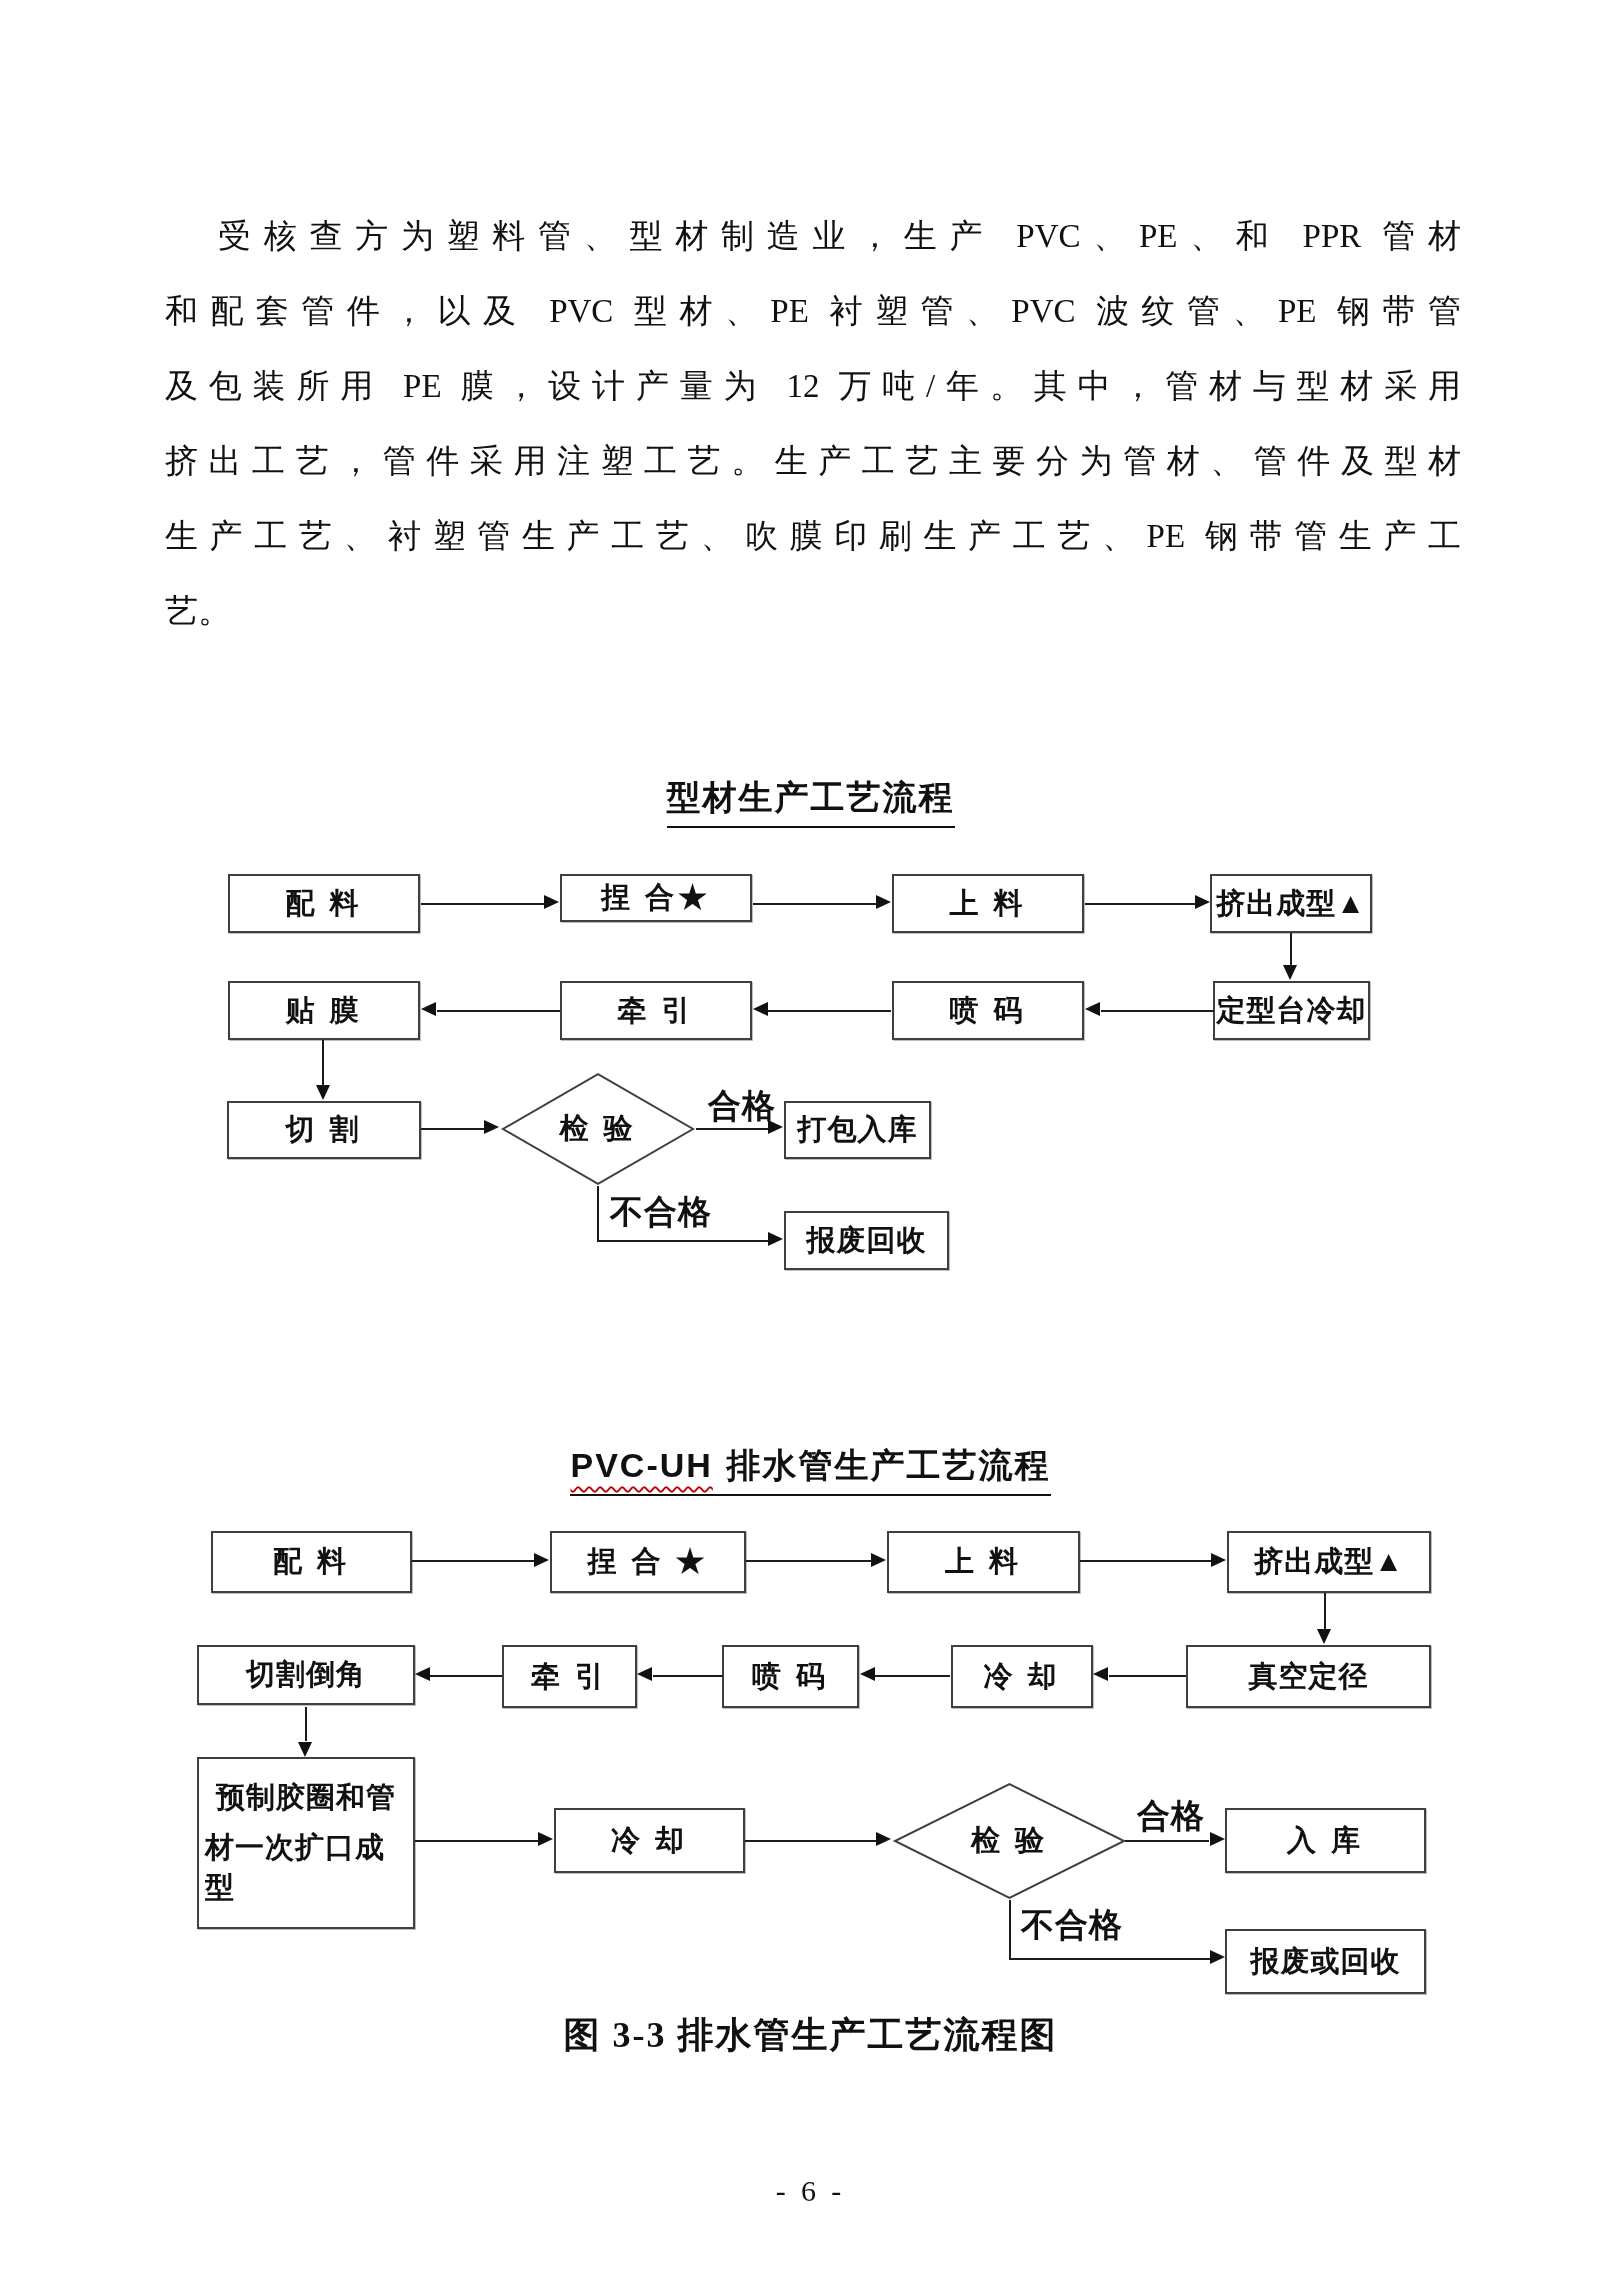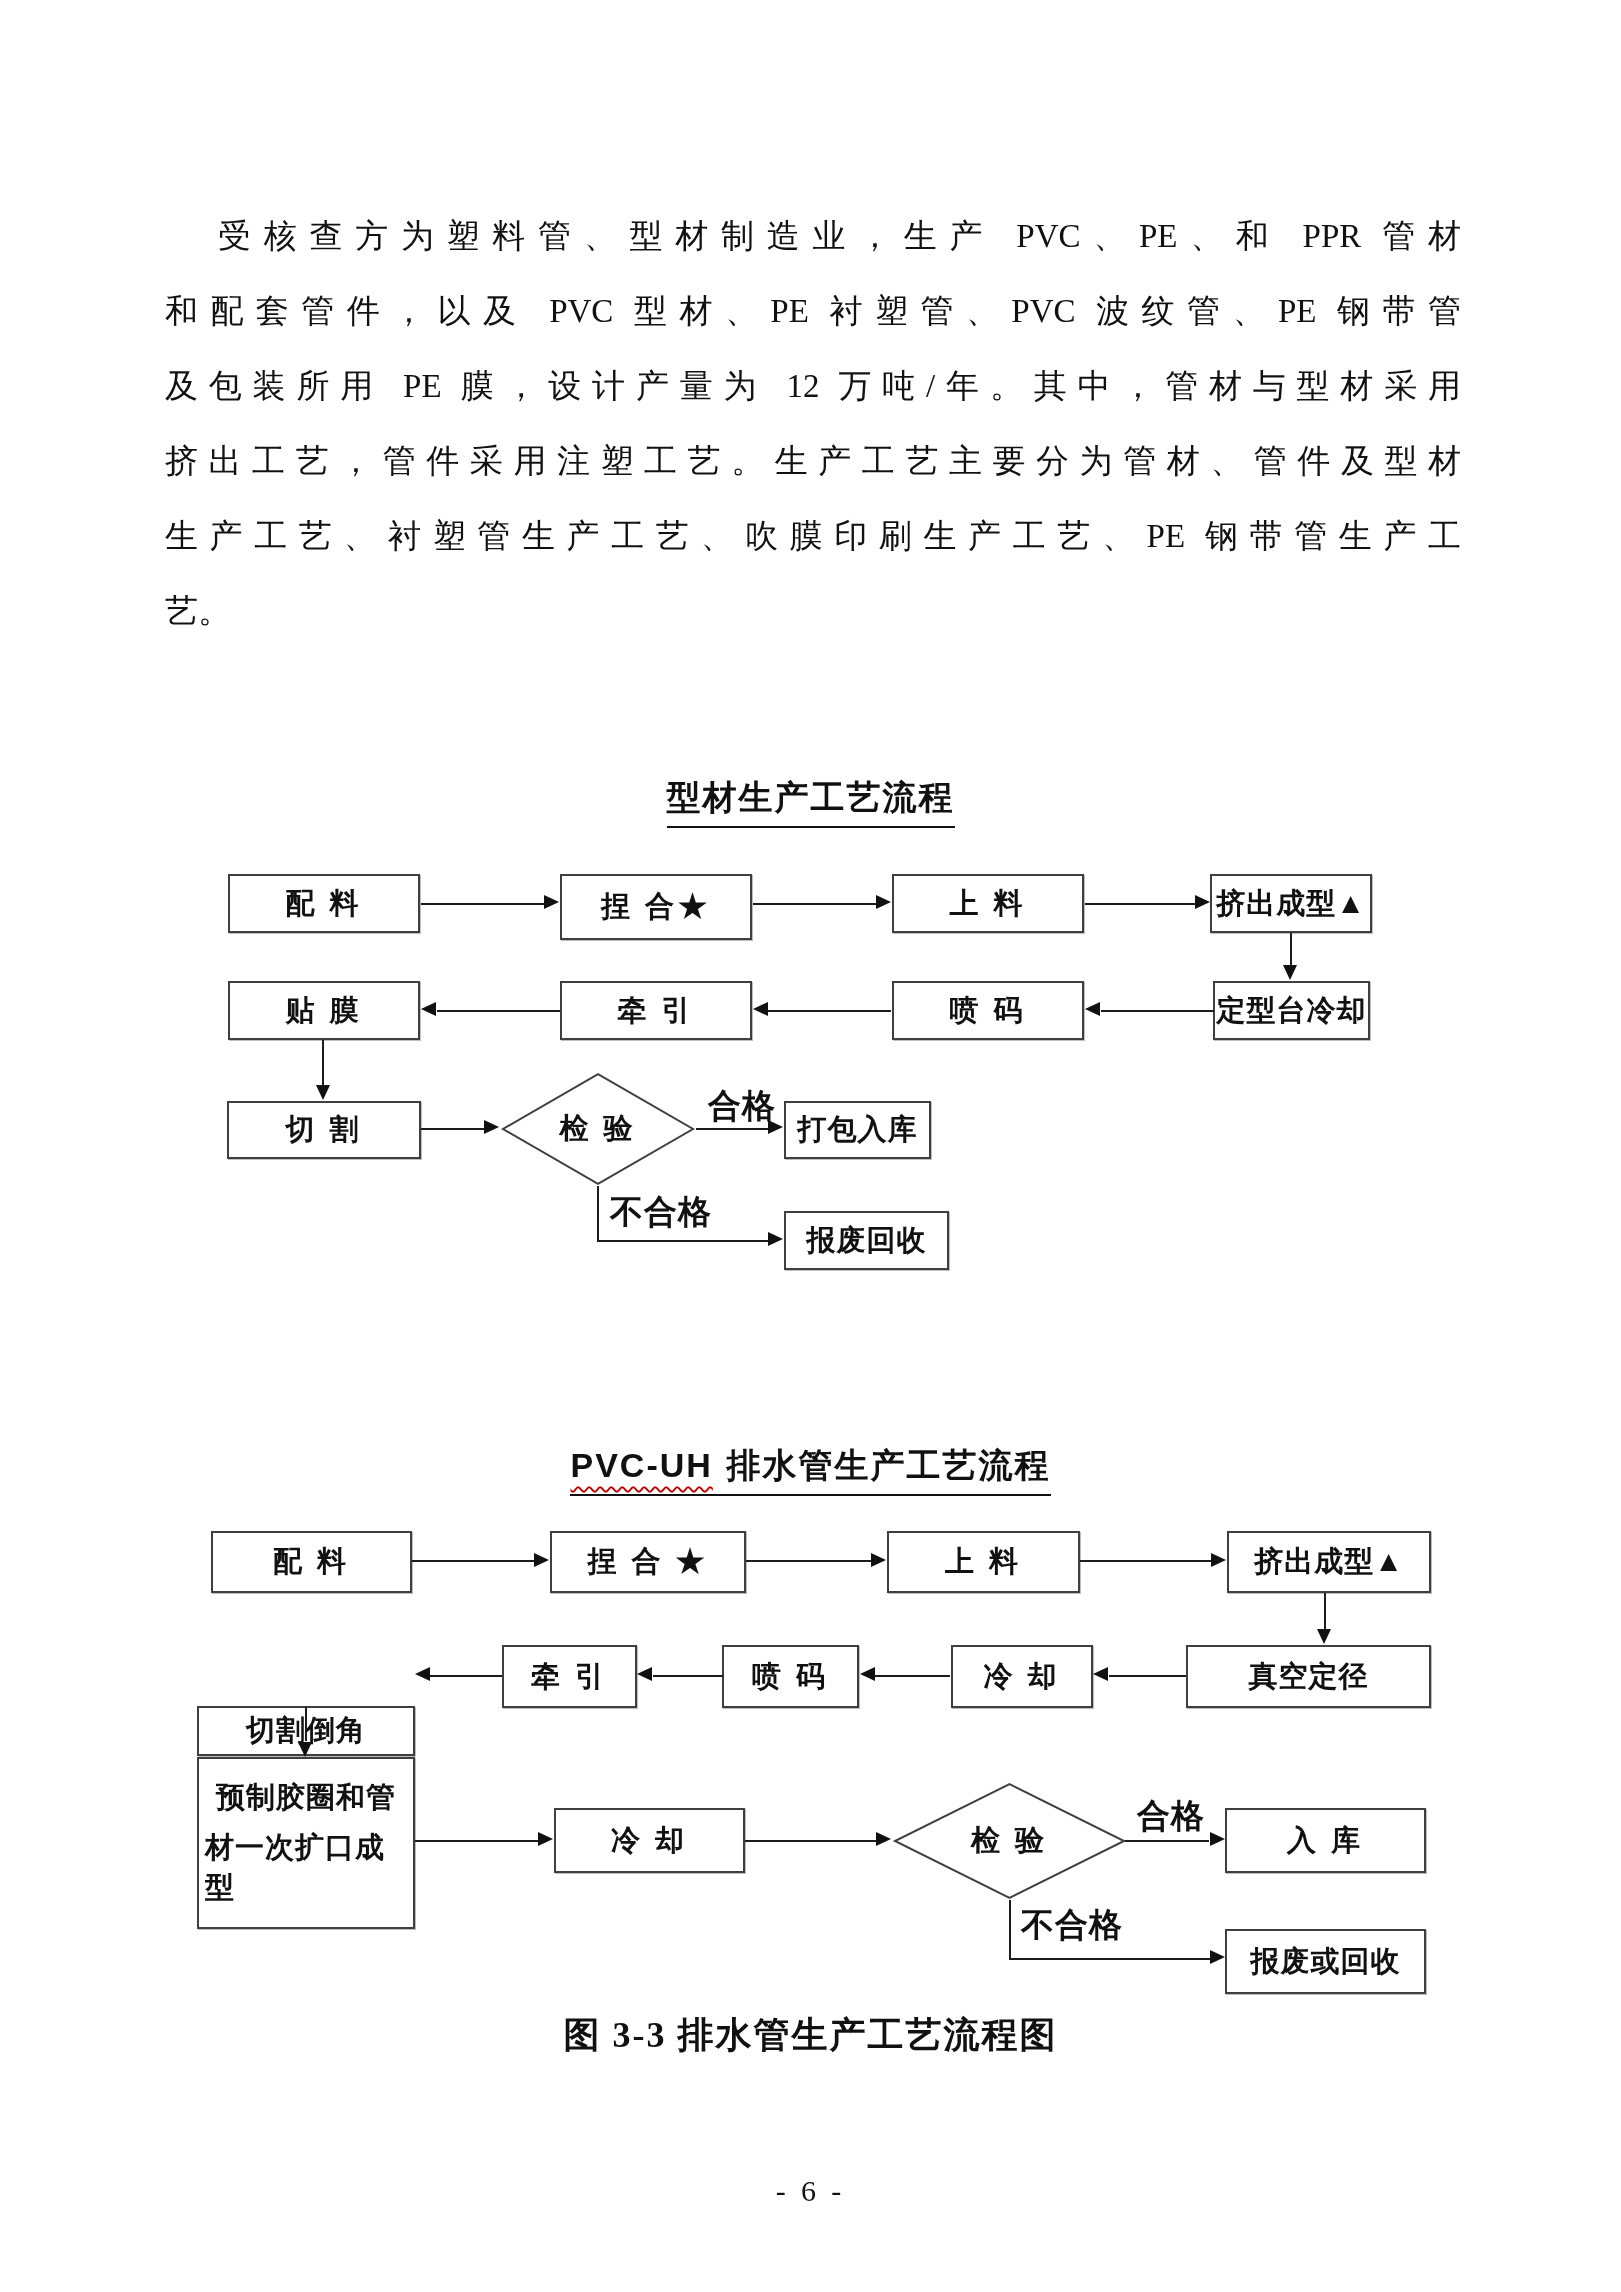--- a/index.html
+++ b/index.html
@@ -50,21 +50,21 @@
     <div class="pline">挤出工艺，管件采用注塑工艺。生产工艺主要分为管材、管件及型材</div>
     <div class="pline">生产工艺、衬塑管生产工艺、吹膜印刷生产工艺、PE 钢带管生产工</div>
     <div class="pline last">艺。</div>
   </div>
 
   <div class="centerrow figtitle" style="top:775px;">
     <span class="u">型材生产工艺流程</span>
   </div>
 
   <div class="fbox" style="left:228px;top:874px;width:192px;height:59px;">配 料</div>
-  <div class="fbox" style="left:560px;top:874px;width:192px;height:66px;">捏 合★</div>
+  <div class="fbox" style="left:560px;top:874px;width:192px;height:48px;">捏 合★</div>
   <div class="fbox" style="left:892px;top:874px;width:192px;height:59px;">上 料</div>
   <div class="fbox" style="left:1210px;top:874px;width:162px;height:59px;letter-spacing:1px;">挤出成型▲</div>
 
   <div class="hl" style="left:421px;top:903px;width:123px;"></div>
   <div class="ah ah-r" style="left:544px;top:895px;"></div>
   <div class="hl" style="left:753px;top:903px;width:123px;"></div>
   <div class="ah ah-r" style="left:876px;top:895px;"></div>
   <div class="hl" style="left:1085px;top:903px;width:110px;"></div>
   <div class="ah ah-r" style="left:1195px;top:895px;"></div>
 
@@ -116,21 +116,21 @@
   <div class="hl" style="left:412px;top:1560px;width:123px;"></div>
   <div class="ah ah-r" style="left:534px;top:1553px;"></div>
   <div class="hl" style="left:746px;top:1560px;width:125px;"></div>
   <div class="ah ah-r" style="left:871px;top:1553px;"></div>
   <div class="hl" style="left:1080px;top:1560px;width:131px;"></div>
   <div class="ah ah-r" style="left:1211px;top:1553px;"></div>
 
   <div class="vl" style="left:1324px;top:1593px;height:36px;"></div>
   <div class="ah ah-d" style="left:1317px;top:1629px;"></div>
 
-  <div class="fbox" style="left:197px;top:1706px;width:218px;height:50px;letter-spacing:1px;">切割倒角</div>
+  <div class="fbox" style="left:197px;top:1645px;width:218px;height:60px;letter-spacing:1px;">切割倒角</div>
   <div class="fbox" style="left:502px;top:1645px;width:135px;height:63px;">牵 引</div>
   <div class="fbox" style="left:722px;top:1645px;width:137px;height:63px;">喷 码</div>
   <div class="fbox" style="left:951px;top:1645px;width:142px;height:63px;">冷 却</div>
   <div class="fbox" style="left:1186px;top:1645px;width:245px;height:63px;letter-spacing:1px;">真空定径</div>
 
   <div class="ah ah-l" style="left:1093px;top:1667px;"></div>
   <div class="hl" style="left:1109px;top:1675px;width:77px;"></div>
   <div class="ah ah-l" style="left:860px;top:1667px;"></div>
   <div class="hl" style="left:875px;top:1675px;width:75px;"></div>
   <div class="ah ah-l" style="left:637px;top:1667px;"></div>

